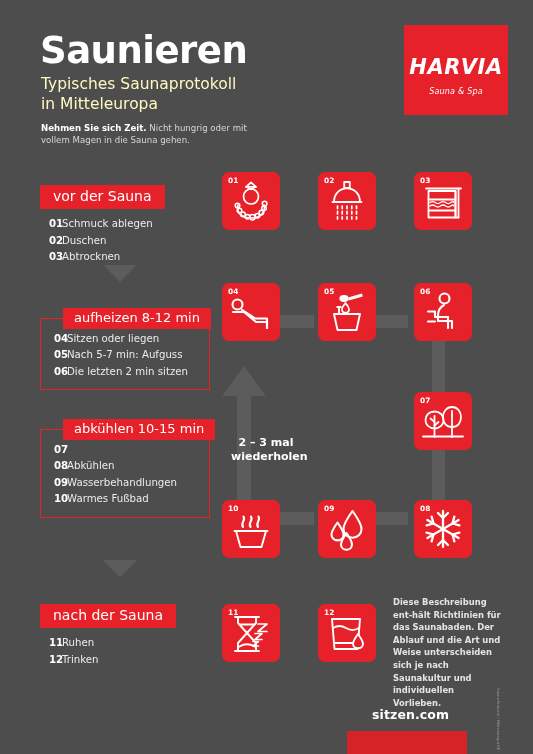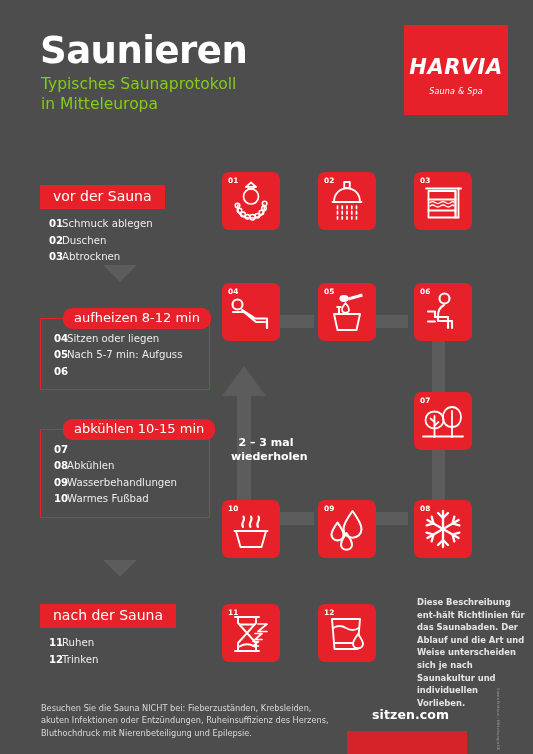--- a/index.html
+++ b/index.html
@@ -8,21 +8,21 @@
     background:#4d4d4d;
     font-family:"DejaVu Sans","Liberation Sans",sans-serif;
     overflow:hidden;position:relative;
     -webkit-font-smoothing:antialiased;
   }
   .stage{position:absolute;left:0;top:0;width:467px;height:754px;}
   .abs{position:absolute;}
 
   
   #title{left:40px;top:32px;font-size:37px;font-weight:700;color:#fff;letter-spacing:-0.5px;line-height:1;}
-  #subtitle{left:41px;top:74px;font-size:15.5px;color:#84cc16;line-height:1.32;font-weight:400;}
+  #subtitle{left:41px;top:74px;font-size:15.5px;color:#fef9c3;line-height:1.32;font-weight:400;}
   #lede{left:41px;top:122px;width:210px;font-size:8.6px;color:#d7d7d7;line-height:1.45;}
   #lede b{color:#ffffff;font-weight:700;}
 
   
   #logo{left:404px;top:25px;width:104px;height:90px;background:#e62129;}
   #logo .wordmark{
     position:absolute;left:0;right:0;top:30px;text-align:center;
     font-size:21px;font-weight:700;font-style:italic;color:#fff;
     letter-spacing:0.5px;font-family:"DejaVu Sans","Liberation Sans",sans-serif;
   }
@@ -38,57 +38,58 @@
     font-size:14px;font-weight:400;padding:4px 13px 5px 13px;
     line-height:1.1;white-space:nowrap;position:relative;z-index:3;
   }
   .phase-label.inset{font-size:13px;padding:3px 11px 4px 11px;}
   .steps{margin-top:7px;}
   .step{display:flex;font-size:10.2px;color:#ececec;line-height:1.42;padding:1px 0;}
   .step .num{font-weight:700;color:#ffffff;width:22px;flex:0 0 22px;padding-left:9px;box-sizing:border-box;}
   .step .txt{white-space:pre-line;text-align:center;}
   .boxed{border:1.4px solid #e62129;padding:12px 10px 9px 4px;box-sizing:border-box;}
   .boxed .steps{margin-top:0;}
-  .label-over{position:absolute;top:-11px;left:22px;border-radius:9px;}
+  .label-over{position:absolute;top:-11px;left:22px;}
 
   
   .chev{position:absolute;width:0;height:0;border-left:17px solid transparent;border-right:17px solid transparent;border-top:17px solid #5c5c5c;}
 
   
   .tile{position:absolute;width:58px;height:58px;background:#e62129;border-radius:7px;z-index:2;}
   .tile .tnum{position:absolute;left:6px;top:4px;font-size:7.4px;font-weight:700;color:#fff;letter-spacing:.2px;}
   .tile svg{position:absolute;left:0;top:0;width:58px;height:58px;}
   .tile svg *{vector-effect:non-scaling-stroke;}
 
   
   .conn{position:absolute;background:#5c5c5c;z-index:1;}
   #rep-arrow{position:absolute;z-index:1;}
   #rep-text{position:absolute;left:231px;top:436px;width:70px;text-align:center;font-size:11px;font-weight:700;color:#ffffff;line-height:1.3;z-index:3;}
 
   
-  #note{left:417px;top:596px;width:112px;font-size:8.4px;font-weight:700;color:#e4e4e4;line-height:1.5;}
+  #note{left:393px;top:596px;width:112px;font-size:8.4px;font-weight:700;color:#e4e4e4;line-height:1.5;}
 
   
   #warning{left:41px;top:702px;width:300px;font-size:8.2px;color:#d9d9d9;line-height:1.5;}
   #weburl{left:372px;top:707px;font-size:12.5px;font-weight:700;color:#ffffff;letter-spacing:.1px;}
   #footbar{left:347px;top:731px;width:120px;height:23px;background:#d62328;}
   #vert{
     position:absolute;left:500px;top:688px;width:64px;
     transform:rotate(90deg);transform-origin:0 0;
     font-size:3.6px;color:#9a9a9a;line-height:1.5;white-space:pre-line;letter-spacing:.1px;
   }
 </style>
 </head>
 <body>
 
 <div class="stage">
 
   <div class="abs" id="title">Saunieren</div>
   <div class="abs" id="subtitle" style="white-space:pre-line;">Typisches Saunaprotokoll
 in Mitteleuropa</div>
+  <div class="abs" id="lede"><b>Nehmen Sie sich Zeit.</b><span> Nicht hungrig oder mit vollem Magen in die Sauna gehen.</span></div>
 
   <div class="abs" id="logo">
     <div class="wordmark">HARVIA</div>
     <div class="tagline">Sauna &amp; Spa</div>
   </div>
 
   <div class="phase" style="top:185px;">
     <div class="phase-label">vor der Sauna</div>
     <div class="steps">
       <div class="step">
@@ -114,20 +115,21 @@
       <div class="step">
           <span class="num">04</span>
           <span class="txt">Sitzen oder liegen</span>
         </div>
       <div class="step">
           <span class="num">05</span>
           <span class="txt">Nach 5-7 min: Aufguss</span>
         </div>
       <div class="step">
           <span class="num">06</span>
+          <span class="txt">Die letzten 2 min sitzen</span>
         </div>
     </div>
   </div>
 
   <div class="phase boxed" style="top:429px;width:170px;">
     <div class="phase-label inset label-over">abkühlen 10-15 min</div>
     <div class="steps">
       <div class="step">
           <span class="num">07</span>
         </div>
@@ -370,18 +372,17 @@
         <path d="M14 15 L42 15 L39.5 45 L16.5 45 Z"></path>
         <path d="M15 24 Q21.5 20 28 24 T41 24"></path>
         <path d="M16.5 39 L39.6 39"></path>
       </g>
       <path d="M40 30 C40 30 45 37 45 39.8 C45 42.4 42.8 44.3 40 44.3 C37.2 44.3 35 42.4 35 39.8 C35 37 40 30 40 30 Z" fill="#e62129" stroke="#fff" stroke-width="1.9" stroke-linejoin="round"></path>
     </svg>
   </div>
 
   <div class="abs" id="note">Diese Beschreibung ent-hält Richtlinien für das Saunabaden. Der Ablauf und die Art und Weise unterscheiden sich je nach Saunakultur und individuellen Vorlieben.</div>
 
-  <div class="abs" id="warning">Besuchen Sie die Sauna NICHT bei: Fieberzuständen, Krebsleiden, akuten Infektionen oder Entzündungen, Ruheinsuffizienz des Herzens, Bluthochdruck mit Nierenbeteiligung und Epilepsie.</div>
   <div class="abs" id="weburl">sitzen.com</div>
   <div class="abs" id="footbar"></div>
   <div id="vert">Sauna Protocol  /  Mitteleuropa DE</div>
 
 </div>
 
 </body></html>

